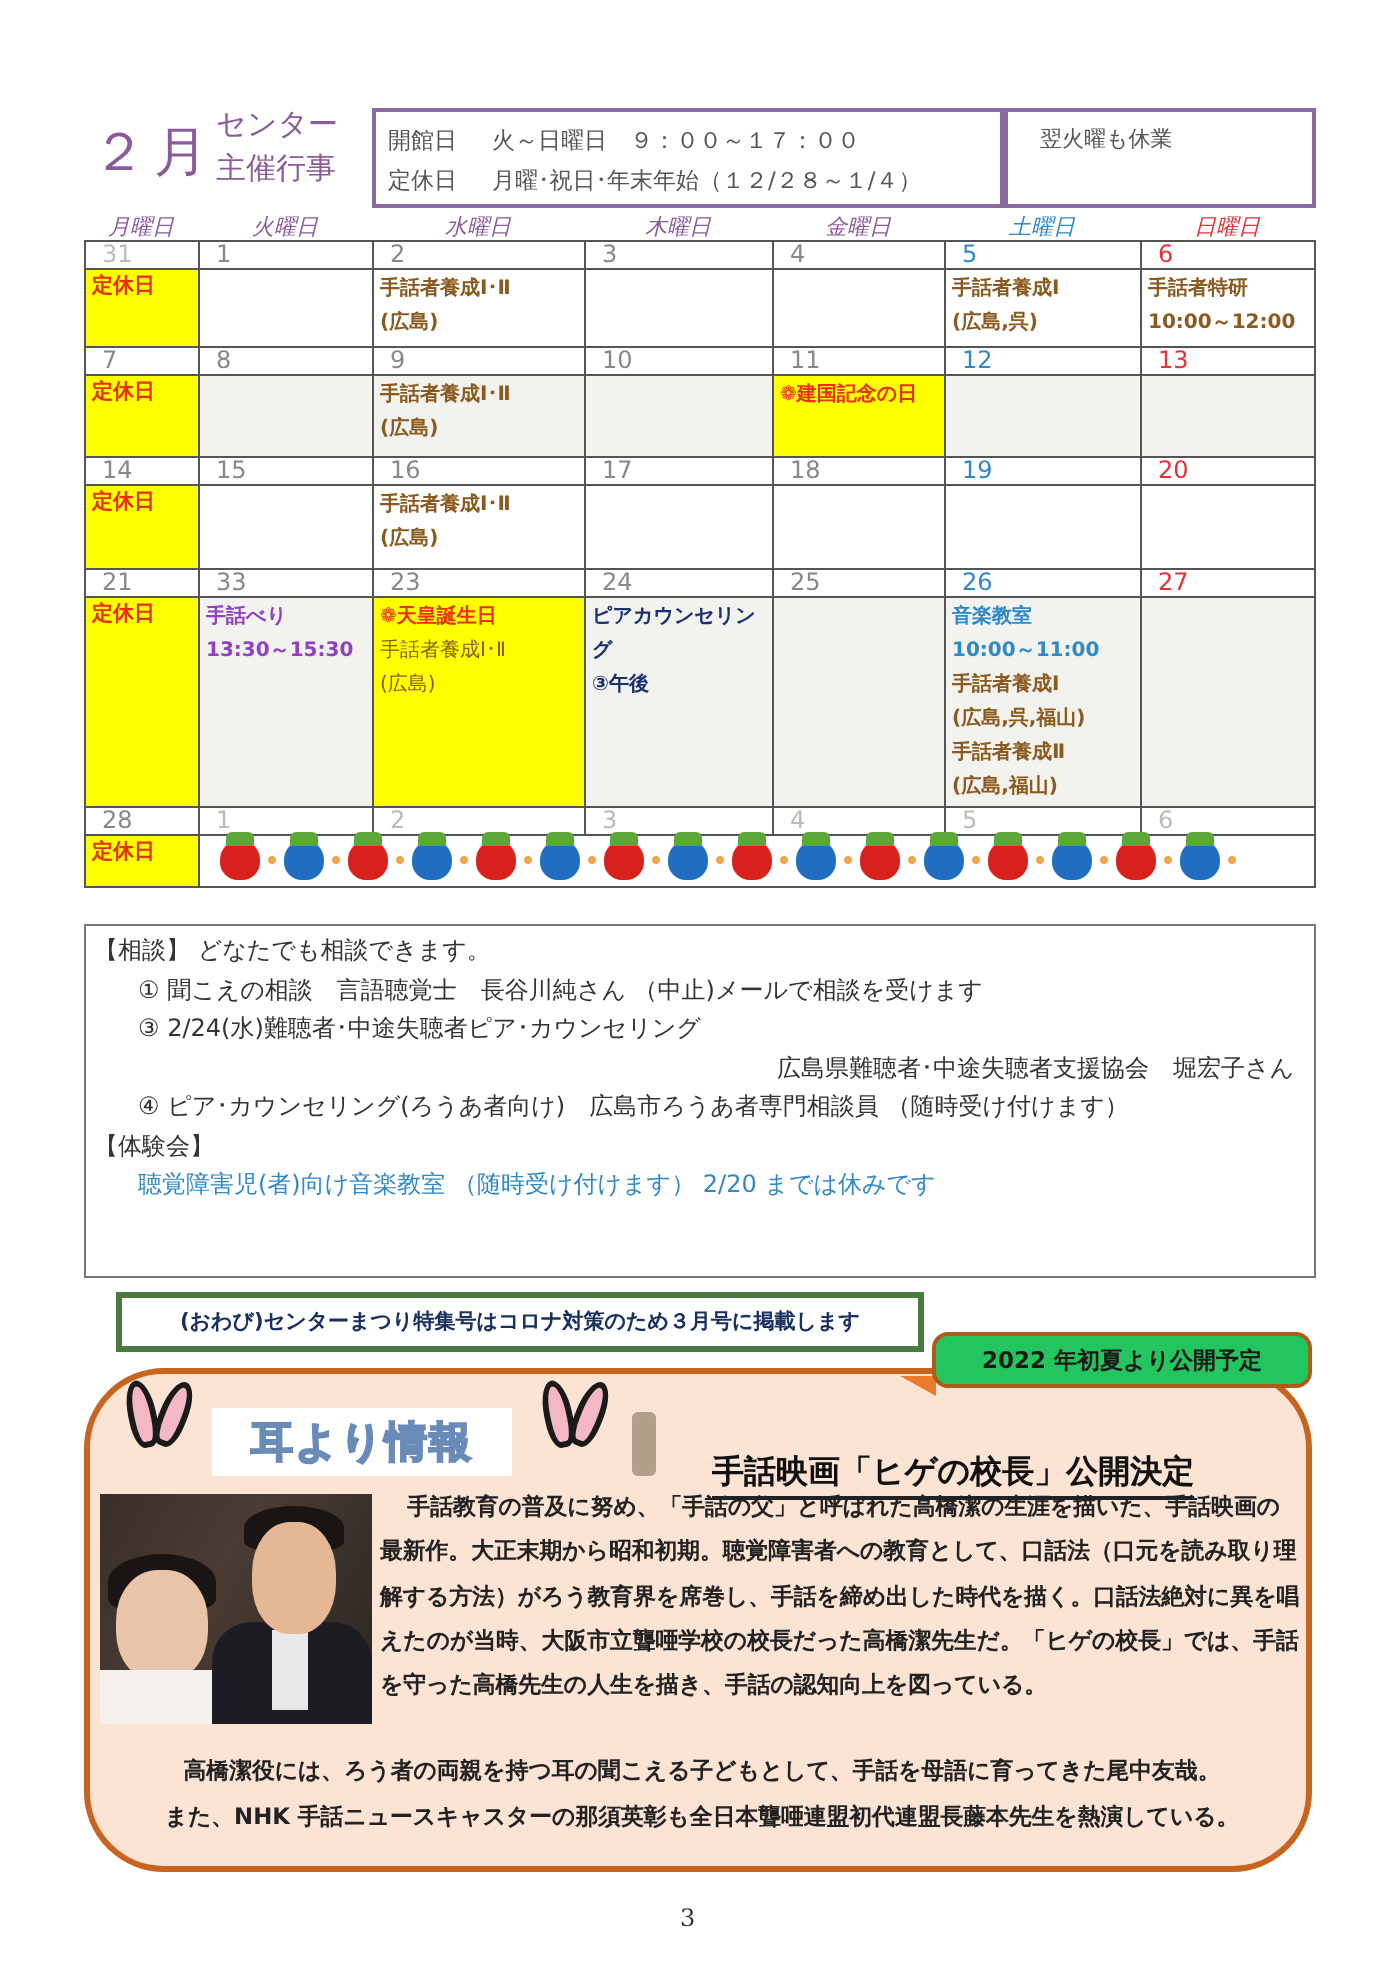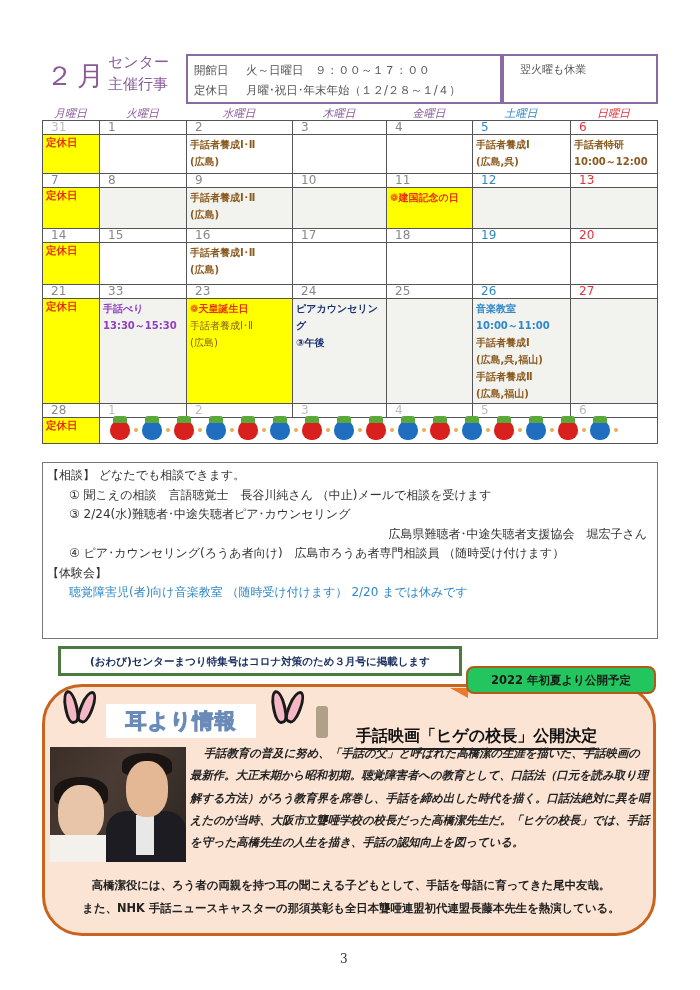--- a/index.html
+++ b/index.html
@@ -46,21 +46,21 @@
   .one { left: 316px; top: 706px; width: 12px; height: 32px; background: #b0a08a; border-radius: 3px; }
   .film-title { left: 356px; top: 710px; font-size: 16px; font-weight: bold; color: #111; border-bottom: 2px solid #222; padding-bottom: 1px; margin-top: 16px; }
   .photo { left: 50px; top: 747px; width: 136px; height: 115px; background: linear-gradient(120deg, #3a2e28 0%, #4a3c34 40%, #2a2420 100%); overflow: hidden; }
   .photo .face1 { position: absolute; left: 8px; top: 38px; width: 46px; height: 56px; background: #e8c4a8; border-radius: 45%; }
   .photo .hair1 { position: absolute; left: 4px; top: 30px; width: 54px; height: 28px; background: #1a1412; border-radius: 50% 50% 20% 20%; }
   .photo .kimono { position: absolute; left: 0; top: 88px; width: 64px; height: 30px; background: #f4f0ec; }
   .photo .face2 { position: absolute; left: 76px; top: 14px; width: 42px; height: 56px; background: #e4b894; border-radius: 45%; }
   .photo .hair2 { position: absolute; left: 72px; top: 6px; width: 50px; height: 22px; background: #1a1412; border-radius: 50% 50% 20% 20%; }
   .photo .suit { position: absolute; left: 56px; top: 64px; width: 80px; height: 54px; background: #1c1c22; border-radius: 20px 20px 0 0; }
   .photo .shirt { position: absolute; left: 86px; top: 68px; width: 18px; height: 40px; background: #e8e8e8; }
-  .article { left: 190px; top: 742px; width: 460px; font-size: 11.4px; font-weight: bold; color: #222; line-height: 22.3px; font-style: italic; }
+  .article { left: 190px; top: 742px; width: 460px; font-size: 11.4px; font-weight: bold; color: #222; line-height: 22.3px; }
   .article p { text-indent: 1.2em; }
   .article2 { left: 46px; top: 874px; width: 610px; font-size: 11.4px; font-weight: bold; color: #222; line-height: 22.5px; text-align: center; }
   .pageno { left: 340px; top: 952px; font-size: 12px; color: #333; font-family: "DejaVu Serif", serif; }
 </style>
 </head>
 <body>
 
 <div class="abs month">２月</div>
 <div class="abs center-title">
   <div>センター</div>

